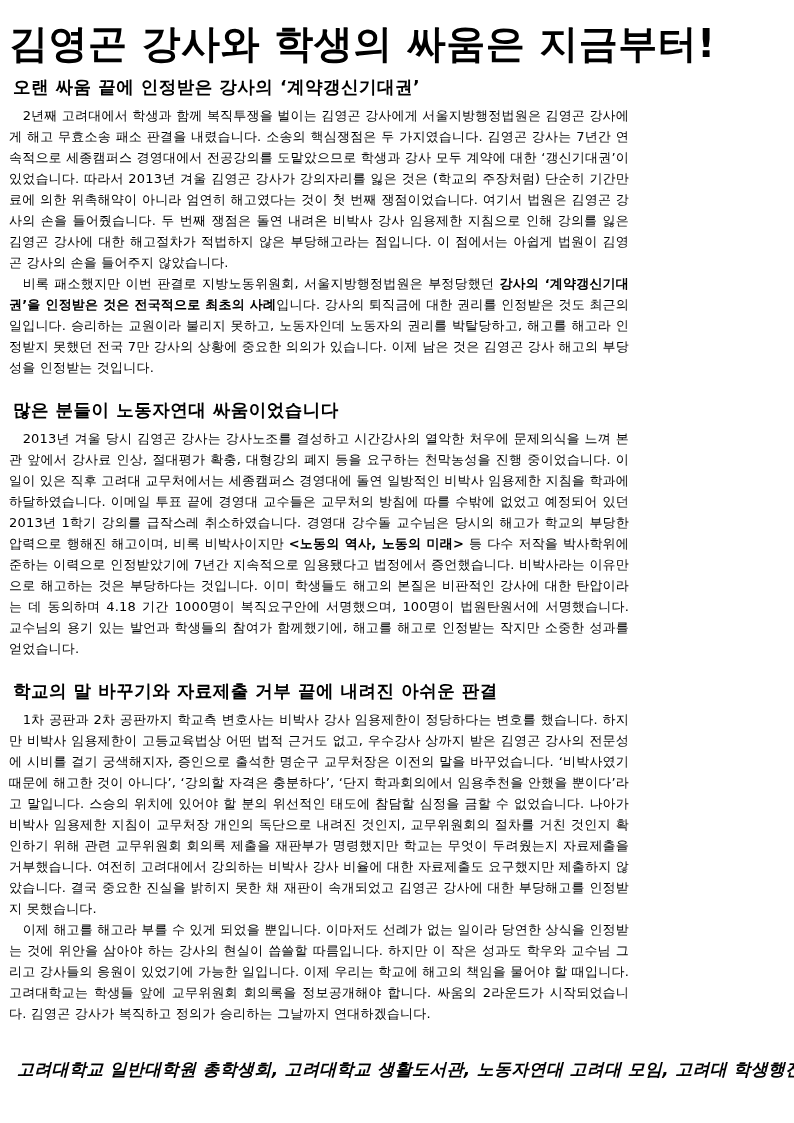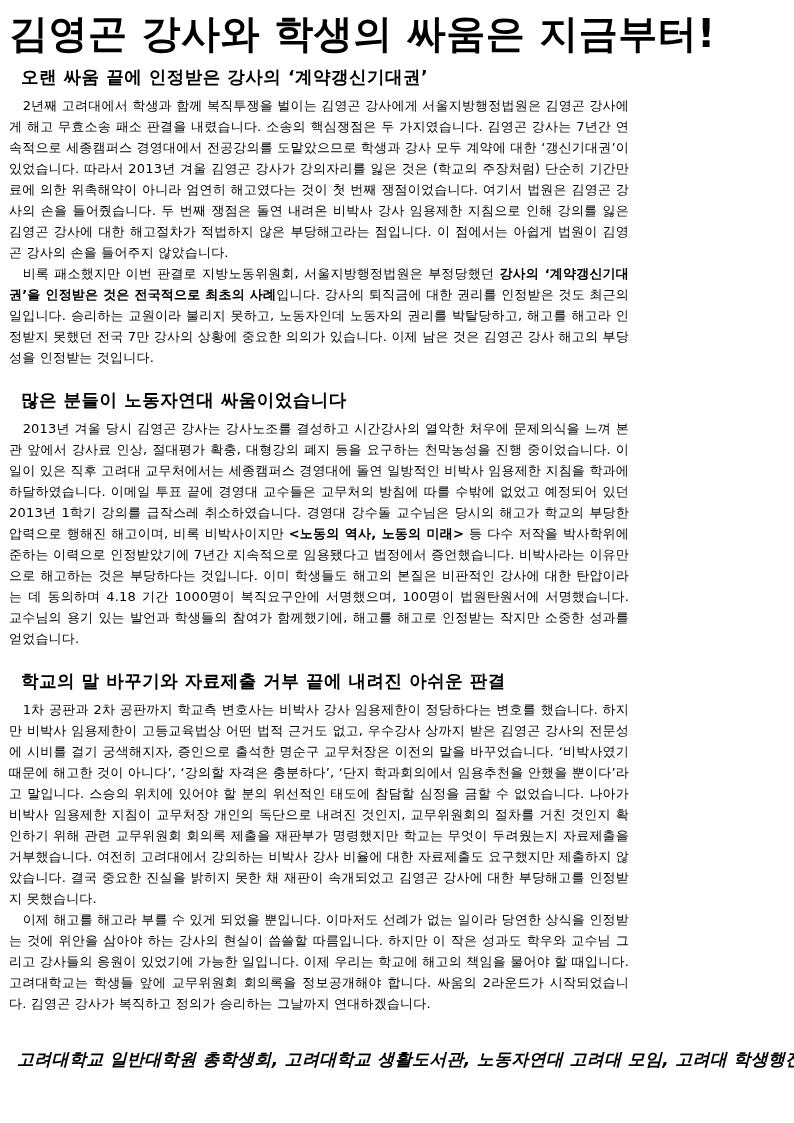--- a/index.html
+++ b/index.html
@@ -11,36 +11,36 @@
     width: 794px;
     height: 1123px;
     font-family: "DejaVu Sans", "Liberation Sans", sans-serif;
     color: #000000;
     overflow: hidden;
   }
   .page {
     box-sizing: border-box;
     width: 638px;
     height: 1123px;
-    padding: 4px 9px 0 9px;
+    padding: 14px 9px 0 9px;
     background: #ffffff;
   }
   .doc-title {
     font-size: 39px;
     font-weight: 800;
     text-align: center;
     letter-spacing: 0.5px;
     margin: 8px 0 10px 0;
     line-height: 1.15;
     white-space: nowrap;
   }
   .section-heading {
     font-size: 17.5px;
     font-weight: 800;
-    margin: 22px 0 7px 12px;
+    margin: 22px 0 7px 4px;
     letter-spacing: 0.5px;
     line-height: 1.2;
   }
   .section:first-of-type .section-heading {
     margin-top: 10px;
   }
   .body-para {
     font-size: 13px;
     line-height: 21px;
     margin: 0;

